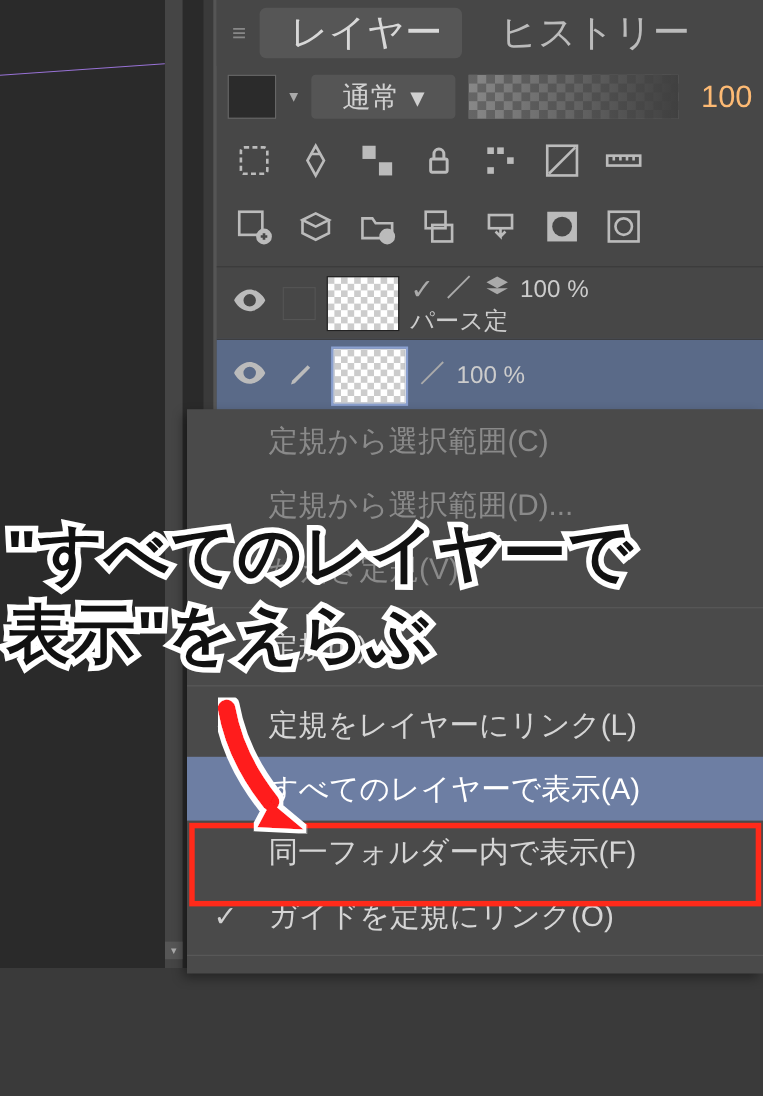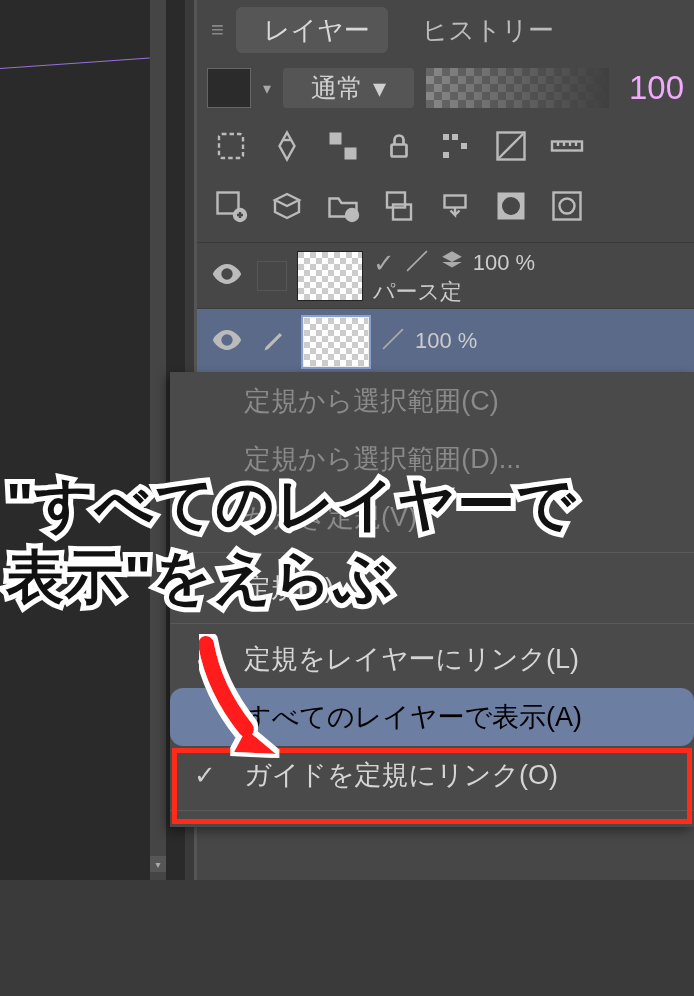--- a/index.html
+++ b/index.html
@@ -49,21 +49,21 @@
     display:flex; align-items:center;
     height:60px; gap:6px;
     padding:0 8px;
     background:#474747;
   }
   .tabs .grip{ color:#888; font-size:22px; padding:0 6px;}
   .tab {
     display:flex; align-items:center; gap:10px;
     height:46px; padding:0 18px;
     border-radius:6px;
-    font-size:26px;
+    font-size:34px;
     color:#bbb;
   }
   .tab.active{ background:#565656; color:#d8d8d8;}
   .tab .ico{ font-size:28px;}
 
   .blend-row{
     display:flex; align-items:center; gap:12px;
     padding:6px 10px;
     height:56px;
   }
@@ -78,21 +78,21 @@
     font-size:26px; color:#d0d0d0; border-radius:4px;
   }
   .opacity-slider{
     flex:1; height:40px; position:relative;
     background: repeating-conic-gradient(#888 0 25%, #666 0 50%) 0 0/16px 16px;
   }
   .opacity-slider::after{
     content:""; position:absolute; inset:0;
     background:linear-gradient(to right, rgba(64,64,64,0) 0%, #404040 100%);
   }
-  .opacity-val{ font-size:33px; color:#f0abfc; padding-left:8px;}
+  .opacity-val{ font-size:28px; color:#fdba74; padding-left:8px;}
 
   .tool-row{
     display:flex; align-items:center; gap:16px;
     padding:8px 14px;
     height:60px;
   }
   .tool-row .ico{
     width:40px; height:40px;
     display:flex;align-items:center;justify-content:center;
     color:#bbb;
@@ -135,21 +135,21 @@
   }
   .ctx-item{
     display:flex; align-items:center;
     height:58px;
     font-size:27px;
     color:#d5d5d5;
     padding-left:74px;
     position:relative;
   }
   .ctx-item.disabled{ color:#8a8a8a;}
-  .ctx-item.hl{ background:#6d7ea3; color:#000000;border-radius:13px;}
+  .ctx-item.hl{ background:#6d7ea3; color:#ffffff;}
   .ctx-item .mark{
     position:absolute; left:24px; top:50%; transform:translateY(-50%);
     font-size:26px; color:#d0d0d0;
   }
   .ctx-sep{ height:1px; background:#5a5a5a; margin:6px 0;}
   .red-box{
     position:absolute;
     border:5px solid #ff2a1a;
     pointer-events:none;
   }
@@ -369,20 +369,23 @@
     </div>
   <div class="ctx-sep"></div>
   <div class="ctx-item">
       <span class="mark">✓</span>
       <span>定規をレイヤーにリンク(L)</span>
     </div>
   <div class="ctx-item hl">
       <span>すべてのレイヤーで表示(A)</span>
     </div>
   <div class="ctx-item">
+      <span>同一フォルダー内で表示(F)</span>
+    </div>
+  <div class="ctx-item">
       <span class="mark">✓</span>
       <span>ガイドを定規にリンク(O)</span>
     </div>
   <div class="ctx-sep"></div>
 </div>
 
 <div class="red-box" style="left:172px;top:748px;width:520px;height:76px;"></div>
 
 <div class="anno">"すべてのレイヤーで
 表示"をえらぶ</div>

